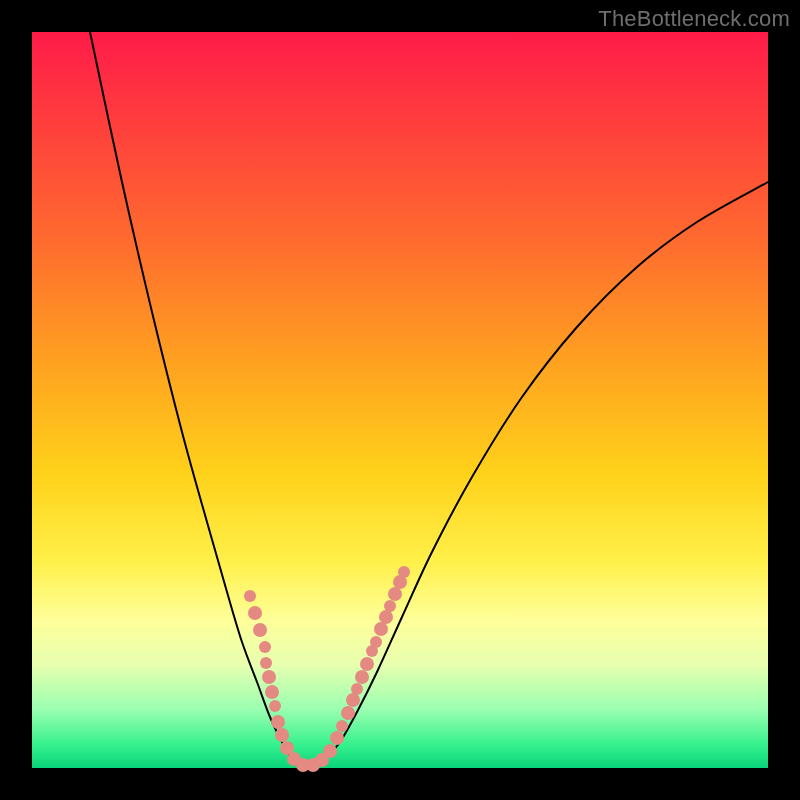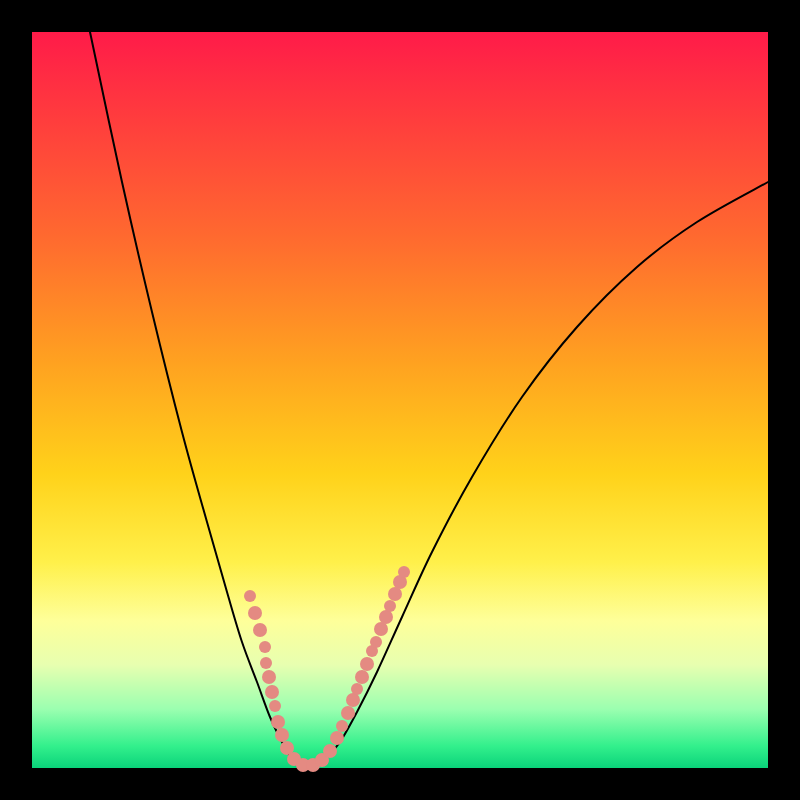--- a/index.html
+++ b/index.html
@@ -96,13 +96,14 @@
         <circle cx="344" cy="610" r="6" fill="#e48a82"></circle>
         <circle cx="349" cy="597" r="7" fill="#e48a82"></circle>
         <circle cx="354" cy="585" r="7" fill="#e48a82"></circle>
         <circle cx="358" cy="574" r="6" fill="#e48a82"></circle>
         <circle cx="363" cy="562" r="7" fill="#e48a82"></circle>
         <circle cx="368" cy="550" r="7" fill="#e48a82"></circle>
         <circle cx="372" cy="540" r="6" fill="#e48a82"></circle>
       </g>
   </svg>
 
+  <div class="watermark">TheBottleneck.com</div>
 </div>
 
 </body></html>

